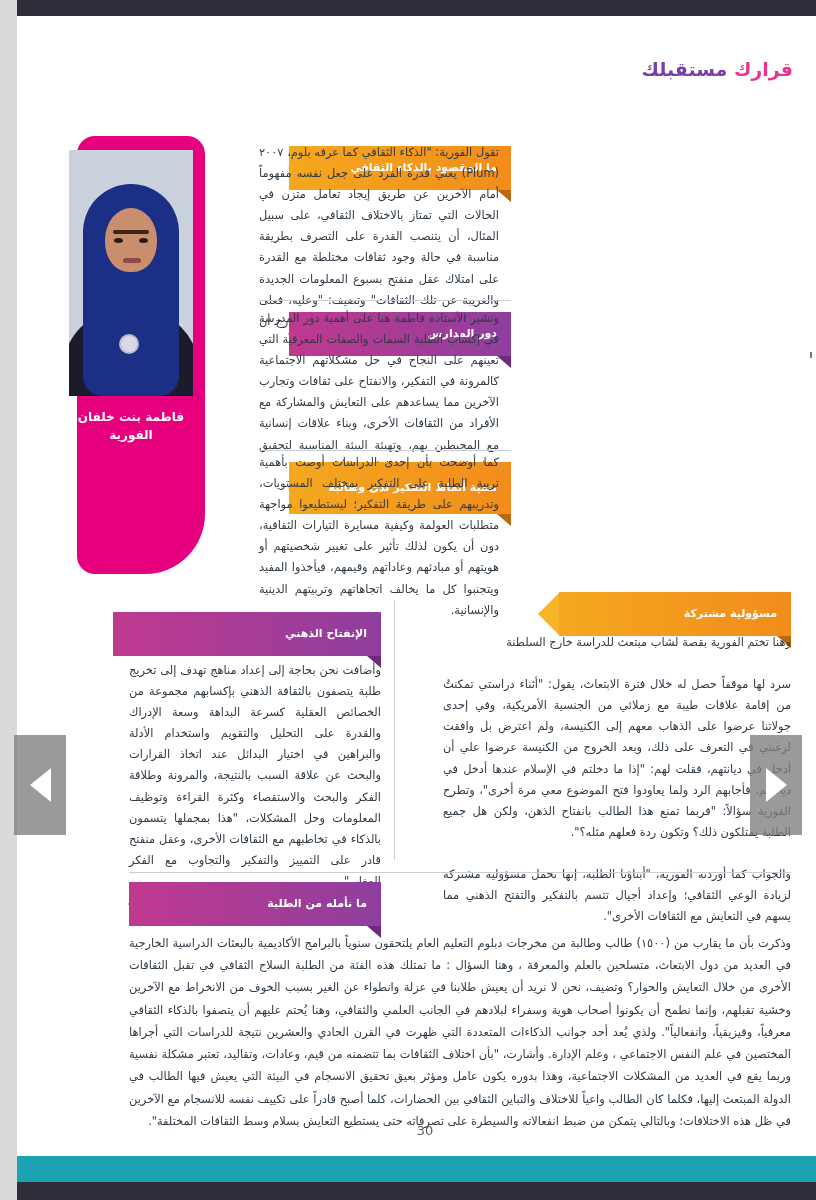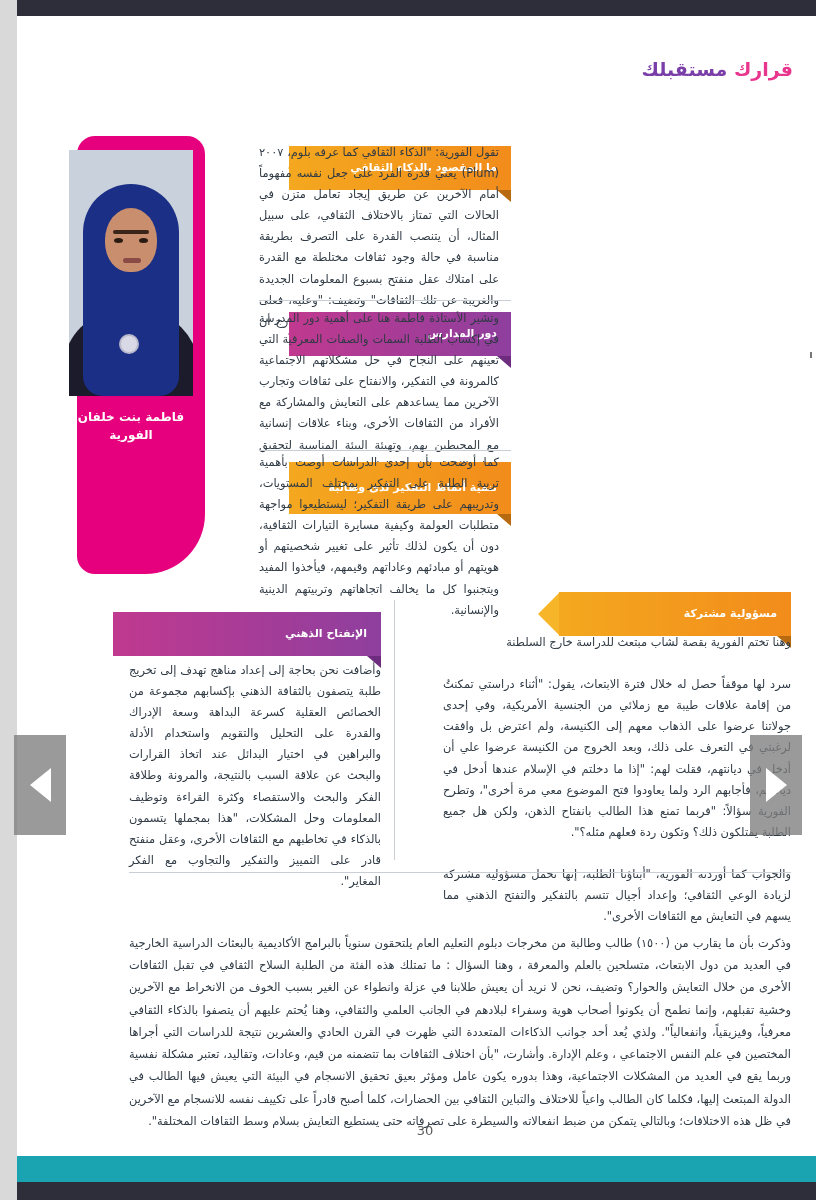--- a/index.html
+++ b/index.html
@@ -177,20 +177,25 @@
     <div class="notch"></div>
   </div>
   <div class="para" style="right:42px;top:632px;width:348px;white-space:pre-line;">وهنا تختم الفورية بقصة لشاب مبتعث للدراسة خارج السلطنة
 
 سرد لها موقفاً حصل له خلال فترة الابتعاث، يقول: "أثناء دراستي تمكنتُ من إقامة علاقات طيبة مع زملائي من الجنسية الأمريكية، وفي إحدى جولاتنا عرضوا على الذهاب معهم إلى الكنيسة، ولم اعترض بل وافقت لرغبتي في التعرف على ذلك، وبعد الخروج من الكنيسة عرضوا علي أن أدخل في ديانتهم، فقلت لهم: "إذا ما دخلتم في الإسلام عندها أدخل في ديانتكم، فأجابهم الرد ولما يعاودوا فتح الموضوع معي مرة أخرى"، وتطرح الفورية سؤالاً: "فربما تمنع هذا الطالب بانفتاح الذهن، ولكن هل جميع الطلبة يمتلكون ذلك؟ وتكون ردة فعلهم مثله؟".
 
 والجواب كما أوردته الفورية، "أبناؤنا الطلبة، إنها نحمل مسؤولية مشتركة لزيادة الوعي الثقافي؛ وإعداد أجيال تتسم بالتفكير والتفتح الذهني مما يسهم في التعايش مع الثقافات الأخرى".</div>
 
   <div class="hr" style="right:42px;top:872px;width:662px;"></div>
 
+  <div class="ribbon purple" style="right:452px;top:882px;width:252px;">
+    <div class="tail"></div>
+    <div class="body" style="width:252px;">ما نأمله من الطلبة</div>
+    <div class="notch"></div>
+  </div>
   <div class="para" style="right:42px;top:932px;width:662px;line-height:1.95;">وذكرت بأن ما يقارب من (١٥٠٠) طالب وطالبة من مخرجات دبلوم التعليم العام يلتحقون سنوياً بالبرامج الأكاديمية بالبعثات الدراسية الخارجية في العديد من دول الابتعاث، متسلحين بالعلم والمعرفة ، وهنا السؤال : ما تمتلك هذه الفئة من الطلبة السلاح الثقافي في تقبل الثقافات الأخرى من خلال التعايش والحوار؟ وتضيف، نحن لا نريد أن يعيش طلابنا في عزلة وانطواء عن الغير بسبب الخوف من الانخراط مع الآخرين وخشية تقبلهم، وإنما نطمح أن يكونوا أصحاب هوية وسفراء لبلادهم في الجانب العلمي والثقافي، وهنا يُحتم عليهم أن يتصفوا بالذكاء الثقافي معرفياً، وفيزيقياً، وانفعالياً". ولذي يُعد أحد جوانب الذكاءات المتعددة التي ظهرت في القرن الحادي والعشرين نتيجة للدراسات التي أجراها المختصين في علم النفس الاجتماعي ، وعلم الإدارة. وأشارت، "بأن اختلاف الثقافات بما تتضمنه من قيم، وعادات، وتقاليد، تعتبر مشكلة نفسية وربما يقع في العديد من المشكلات الاجتماعية، وهذا بدوره يكون عامل ومؤثر بعيق تحقيق الانسجام في البيئة التي يعيش فيها الطالب في الدولة المبتعث إليها، فكلما كان الطالب واعياً للاختلاف والتباين الثقافي بين الحضارات، كلما أصبح قادراً على تكييف نفسه للانسجام مع الآخرين في ظل هذه الاختلافات؛ وبالتالي يتمكن من ضبط انفعالاته والسيطرة على تصرفاته حتى يستطيع التعايش بسلام وسط الثقافات المختلفة".</div>
 
   <div class="pagenum">30</div>
 
   <div class="teal-bar"></div>
   <div class="strip-bottom"></div>
 </div>
 
 <div class="nav left">
   <div class="tri"></div>

